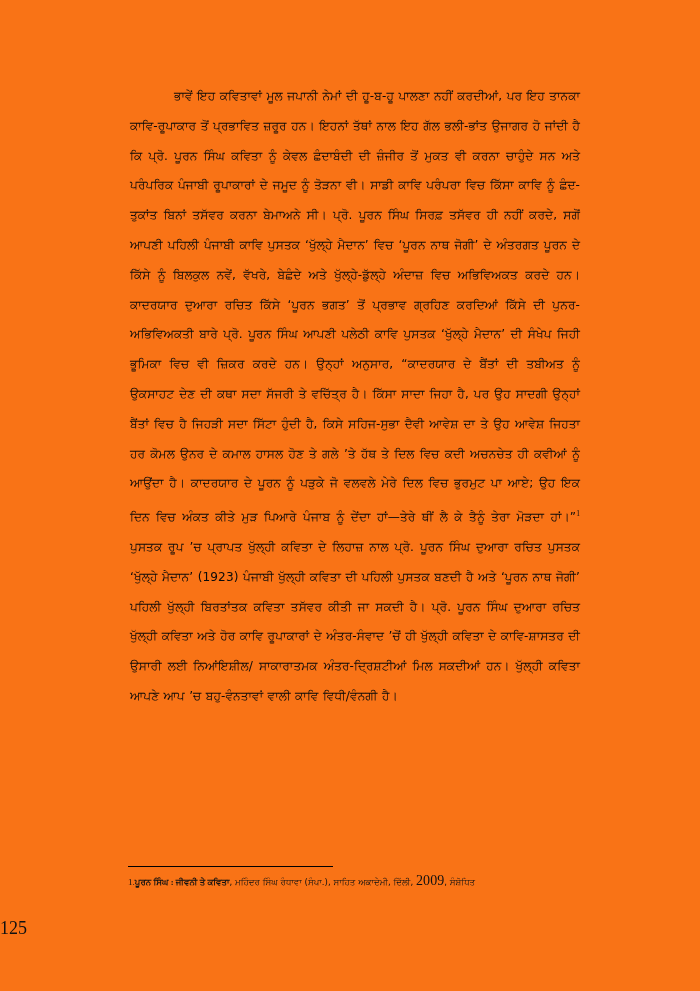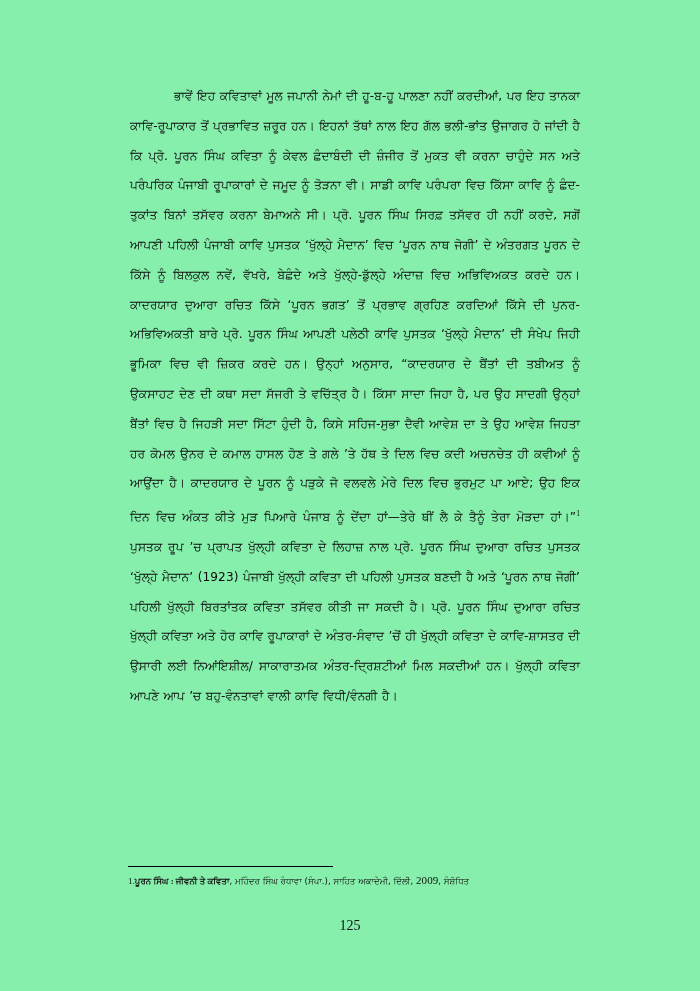--- a/index.html
+++ b/index.html
@@ -13,21 +13,21 @@
     height: 991px;
     font-family: "Liberation Serif", "DejaVu Sans", serif;
     color: #000000;
     overflow: hidden;
   }
 
   .page {
     position: relative;
     width: 700px;
     height: 991px;
-    background: #86efac;
+    background: #f97316;
     box-sizing: border-box;
   }
 
   .content-area {
     position: absolute;
     left: 130px;
     top: 82px;
     width: 450px;
   }
 
@@ -74,35 +74,35 @@
   }
 
   .footnote-text .fn-title {
     font-weight: bold;
     font-family: Liberation Serif, serif;
   }
 
   .footnote-text .fn-year,
   .footnote-text .fn-page {
     font-family: "Liberation Serif", serif;
-    font-size: 11px;
+    font-size: 14px;
   }
 
   .footnote-line2 {
     padding-left: 9px;
   }
 
   .page-number {
     position: absolute;
     left: 0;
     top: 918px;
     width: 700px;
-    text-align: center;
+    text-align: left;
     font-family: "Liberation Serif", "DejaVu Serif", serif;
-    font-size: 14px;
+    font-size: 18px;
     color: #111111;
   }
 
   .sup {
     font-size: 7.5px;
     vertical-align: super;
     font-family: "Liberation Serif", serif;
   }
 </style>
 </head>

